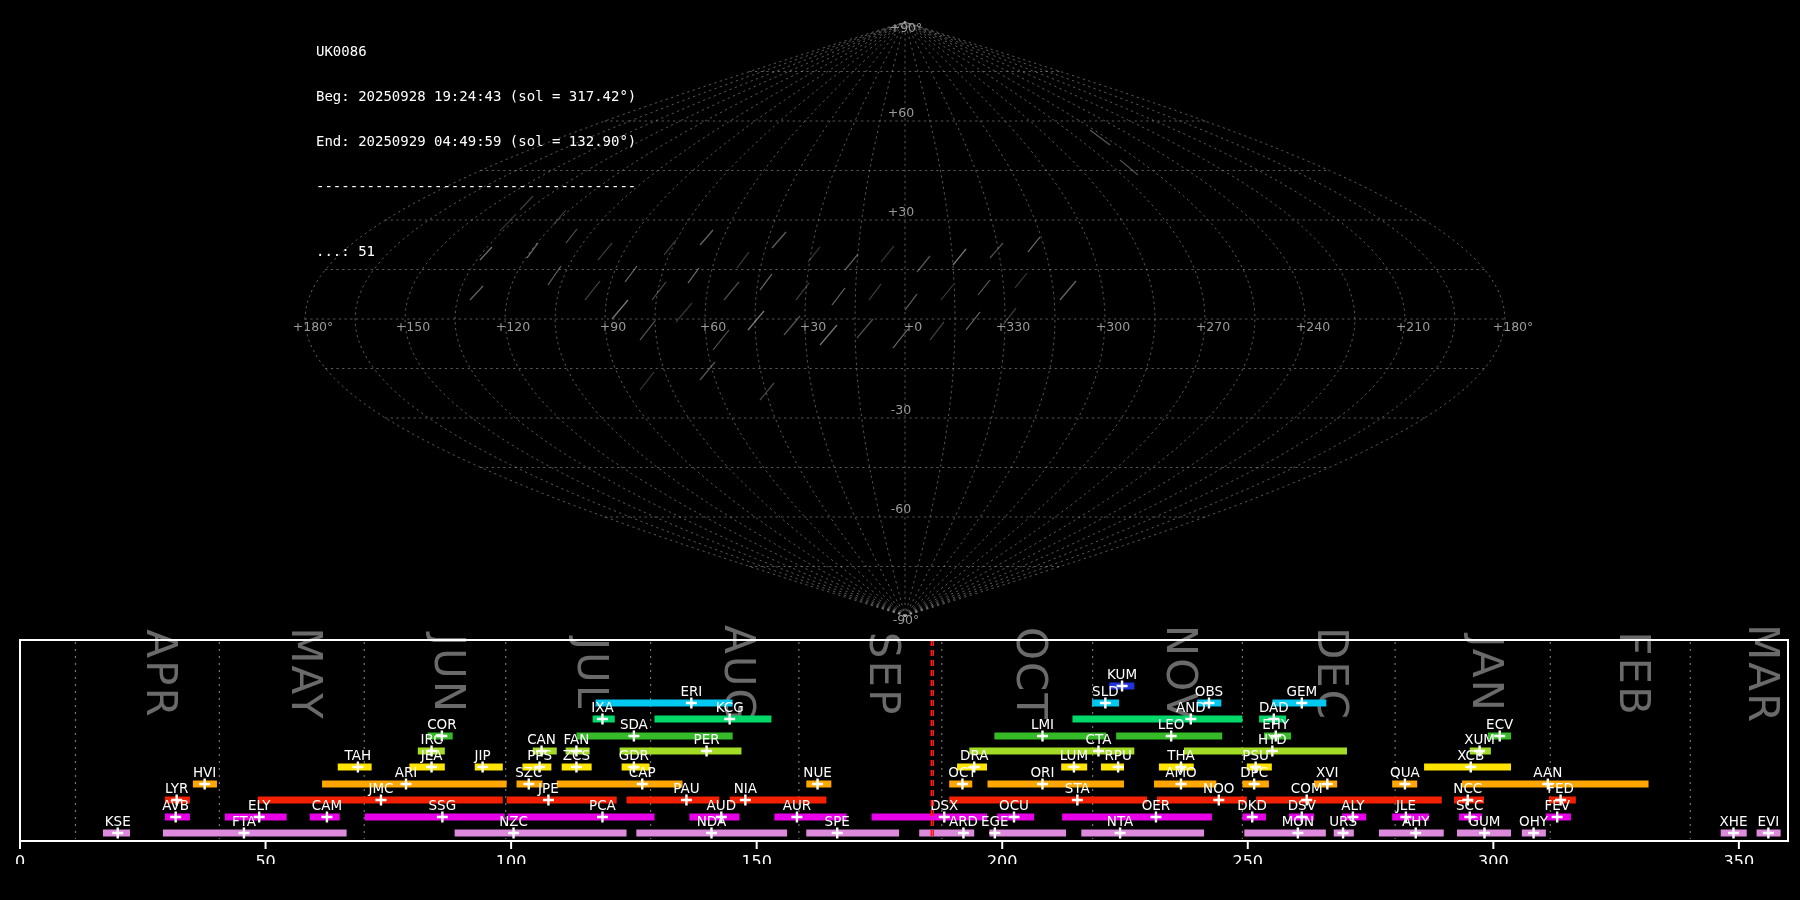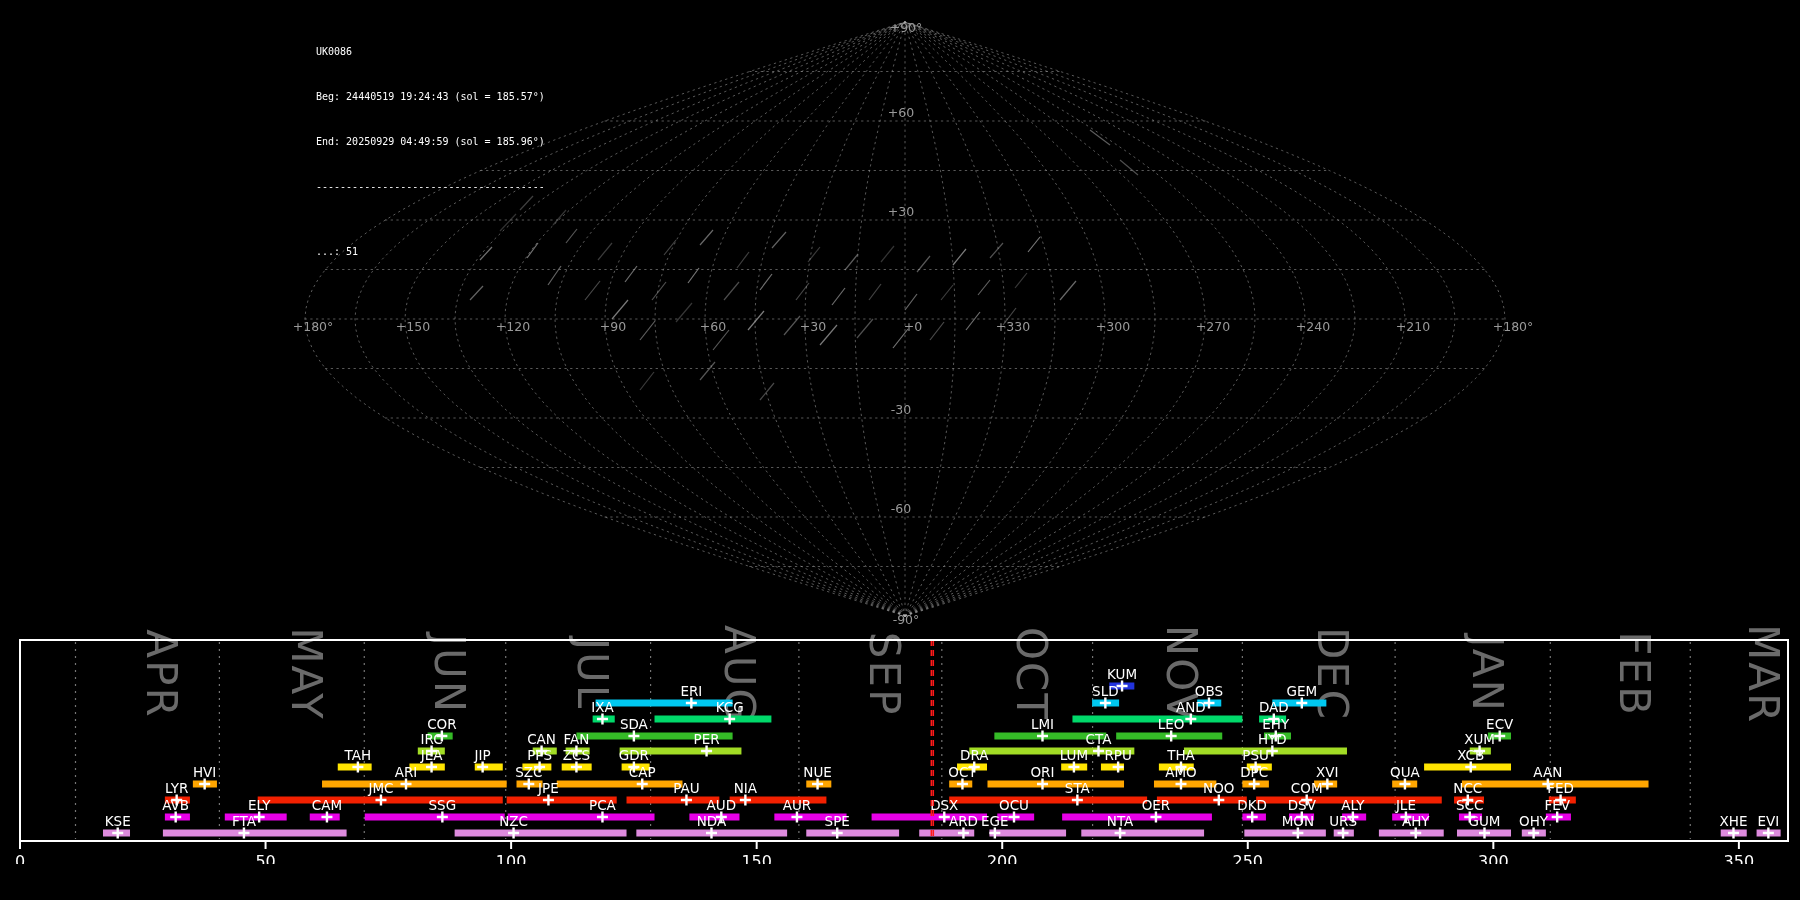--- a/index.html
+++ b/index.html
@@ -1,21 +1,21 @@
 <!DOCTYPE html>
 <html><head>
 <meta charset="utf-8">
 <style>
   html,body{margin:0;padding:0;background:#000;}
   .stage{position:relative;width:1800px;height:864px;background:#000;overflow:hidden;
          font-family:"DejaVu Sans","Liberation Sans",sans-serif;}
   svg{position:absolute;left:0;top:0;}
   .header{position:absolute;left:316px;top:14px;color:#fff;
           font-family:"DejaVu Sans Mono","Liberation Mono",monospace;
-          font-size:10px;line-height:15px;white-space:pre;}
+          font-size:14px;line-height:15px;white-space:pre;}
   .header .count{margin-top:20px;}
 </style>
 </head>
 <body>
 
 <div class="stage">
   <svg id="sky" width="1800" height="900" viewBox="0 0 1800 900">
       <line x1="749.7085729384876" y1="566.5" x2="1060.2914270615124" y2="566.5" stroke="#b0b0b0" stroke-width="1" fill="none" stroke-dasharray="1.5 4.2" stroke-linecap="round" opacity="0.5"></line>
       <line x1="605" y1="517" x2="1205" y2="517" stroke="#b0b0b0" stroke-width="1" fill="none" stroke-dasharray="1.5 4.2" stroke-linecap="round" opacity="0.5"></line>
       <line x1="480.73593128807147" y1="467.5" x2="1329.2640687119285" y2="467.5" stroke="#b0b0b0" stroke-width="1" fill="none" stroke-dasharray="1.5 4.2" stroke-linecap="round" opacity="0.5"></line>
@@ -425,18 +425,18 @@
       <line x1="1247.7777777777778" y1="841" x2="1247.7777777777778" y2="849" stroke="#fff" stroke-width="2"></line>
       <text x="1247.7777777777778" y="867" fill="#fff" font-size="16px" text-anchor="middle">250</text>
       <line x1="1493.3333333333333" y1="841" x2="1493.3333333333333" y2="849" stroke="#fff" stroke-width="2"></line>
       <text x="1493.3333333333333" y="867" fill="#fff" font-size="16px" text-anchor="middle">300</text>
       <line x1="1738.888888888889" y1="841" x2="1738.888888888889" y2="849" stroke="#fff" stroke-width="2"></line>
       <text x="1738.888888888889" y="867" fill="#fff" font-size="16px" text-anchor="middle">350</text>
       <text x="904" y="888" fill="#fff" font-size="15px" text-anchor="middle">Solar longitude (deg)</text>
     </svg>
   <div class="header">
     <div>UK0086</div>
-    <div>Beg: 24440519 19:24:43 (sol = 185.57°)</div>
-    <div>End: 20250929 04:49:59 (sol = 185.96°)</div>
+    <div>Beg: 20250928 19:24:43 (sol = 317.42°)</div>
+    <div>End: 20250929 04:49:59 (sol = 132.90°)</div>
     <div>--------------------------------------</div>
     <div class="count">...: 51</div>
   </div>
 </div>
 
 </body></html>

